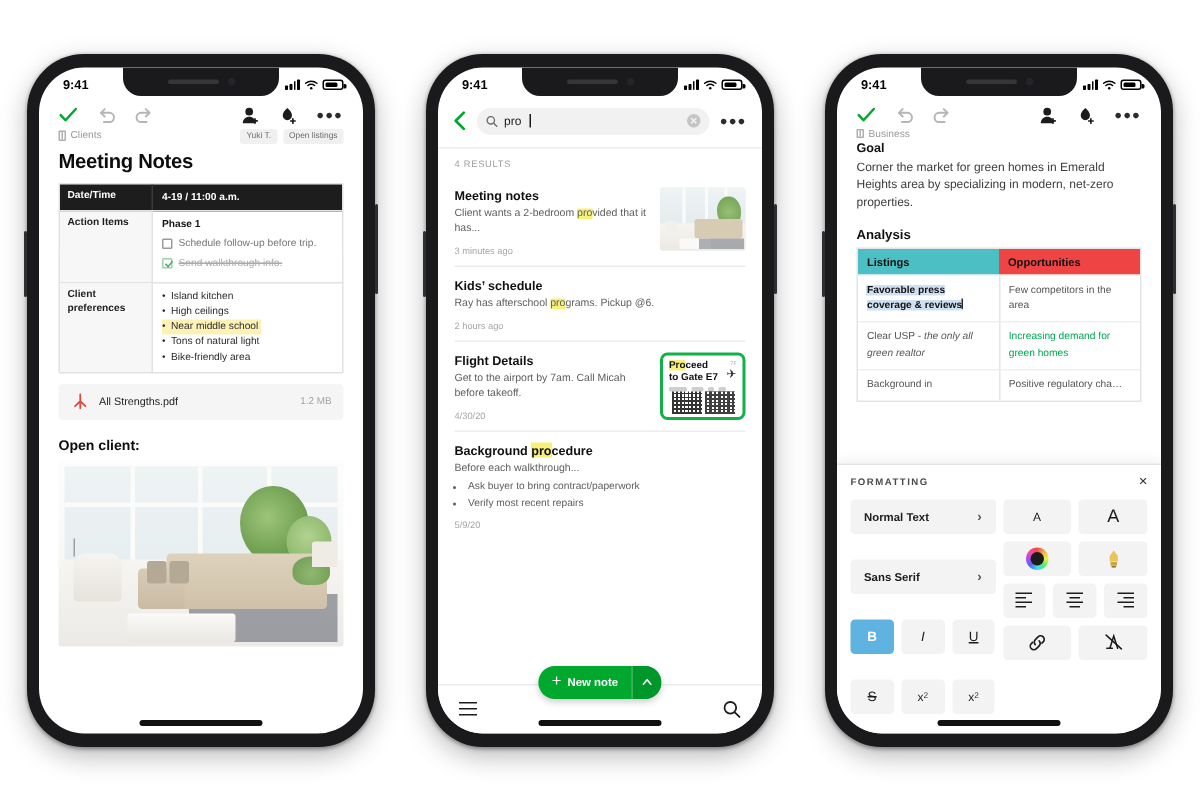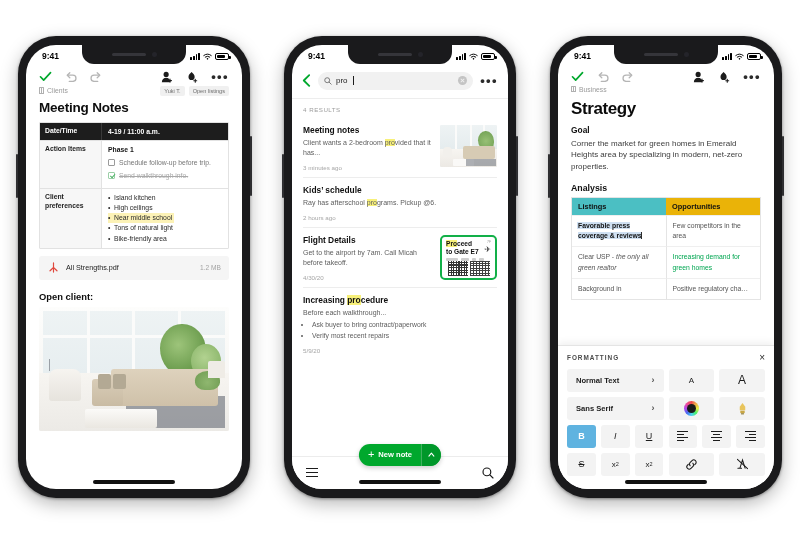--- a/index.html
+++ b/index.html
@@ -295,21 +295,21 @@
   .fmtpanel {
     position: absolute; left: 0; right: 0; bottom: 0;
     background: #fff; border-top: 1px solid #e4e4e4;
     box-shadow: 0 -2px 8px rgba(0,0,0,.07);
     padding: 7px 9px 13px; z-index: 22;
   }
   .fmt-head { display:flex; align-items:center; justify-content: space-between; margin-bottom: 6px; }
   .fmt-title { font-size: 6.4px; letter-spacing: 1px; color: #4a4a4a; font-weight: bold; }
   .fmt-close { font-size: 10px; color: #2b2b2b; line-height: 1; }
   .fmt-grid { display: grid; grid-template-columns: 1fr 1fr; gap: 5px; }
-  .fmt-col { display: flex; flex-direction: column; gap: 5px; }
+  .fmt-col { display: flex; flex-direction: column; gap: 17px; }
   .fmt-wide {
     background: #f3f3f3; border-radius: 3px; height: 23px;
     display: flex; align-items: center; justify-content: space-between;
     padding: 0 9px; font-size: 7.6px; color: #1c1c1c; font-weight: bold;
   }
   .fmt-wide .chev { color: #555; font-size: 9px; }
   .fmt-rowpair { display: flex; gap: 5px; }
   .fmt-btn {
     flex: 1; background: #f3f3f3; border-radius: 3px; height: 23px;
     display: flex; align-items: center; justify-content: center;
@@ -589,21 +589,21 @@
                 <i style="width:4px"></i>
                 <i style="width:5px"></i>
               </div>
             <div class="qr"></div>
             <div class="qr2"></div>
           </div>
         </div>
 
         <div class="rescard">
           <div class="rtext">
-            <div class="rtitle"><span>Increasing </span><span class="hlw">pro</span><span>cedure</span></div>
+            <div class="rtitle"><span>Background </span><span class="hlw">pro</span><span>cedure</span></div>
             <div class="rsnip">
               <span>Before each walkthrough...</span>
               <ul>
                 <li>Ask buyer to bring contract/paperwork</li>
                 <li>Verify most recent repairs</li>
               </ul>
             </div>
             <div class="rdate">5/9/20</div>
           </div>
         </div>
@@ -706,29 +706,28 @@
       </div>
 
       <div class="crumbrow">
         <span class="crumb">
           <span class="bookglyph"></span>
           <span>Business</span>
         </span>
       </div>
 
       <div class="notebody">
-        <div class="doc-title">Strategy</div>
         <div class="h-sub">Goal</div>
         <div class="p-body">Corner the market for green homes in Emerald Heights area by specializing in modern, net-zero properties.</div>
         <div class="h-sub2">Analysis</div>
 
         <div class="swot">
           <div class="swot-hdr">
             <div style="background:#4BBFC3">Listings</div>
-            <div style="background:#eab308">Opportunities</div>
+            <div style="background:#ef4444">Opportunities</div>
           </div>
           <div class="swot-row">
             <div class="cell"><span class="sel-text">Favorable press coverage &amp; reviews</span><span class="sel-caret"></span></div>
             <div class="cell gray-text">Few competitors in the area</div>
           </div>
           <div class="swot-row">
             <div class="cell gray-text"><span>Clear USP - </span><em>the only all green realtor</em></div>
             <div class="cell green-text">Increasing demand for green homes</div>
           </div>
           <div class="swot-row">

